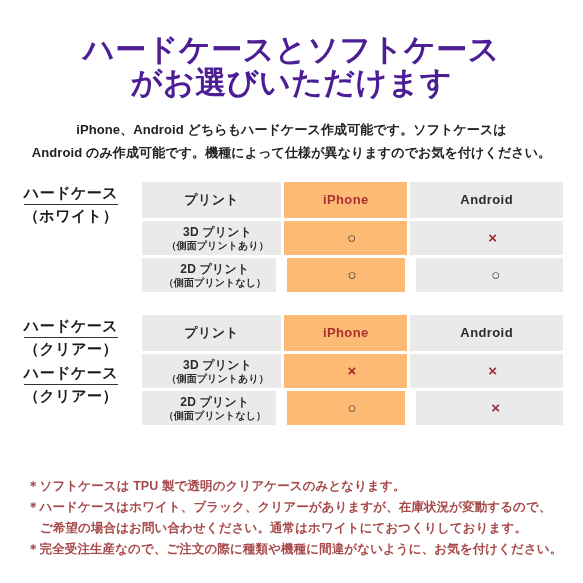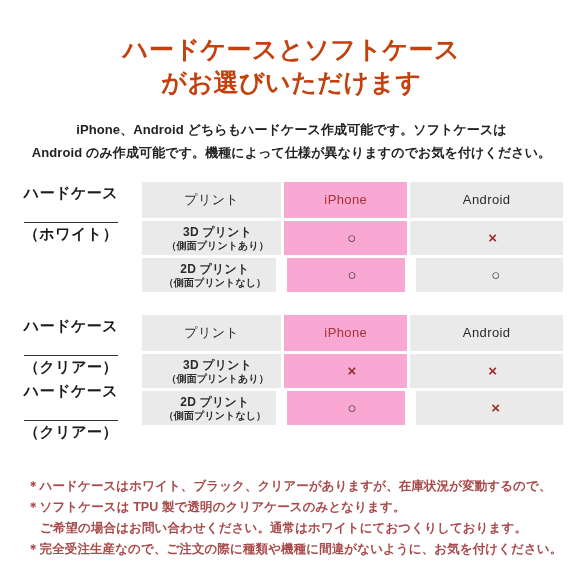--- a/index.html
+++ b/index.html
@@ -21,23 +21,23 @@
 
   
   .title-block {
     position: absolute;
     top: 33px;
     left: 0;
     width: 583px;
     text-align: center;
   }
   .title-line {
-    font-size: 25px;
-    font-weight: bold;
-    color: #c2410c;
+    font-size: 31px;
+    font-weight: bold;
+    color: #4c1d95;
     line-height: 33px;
     letter-spacing: 0.5px;
     white-space: nowrap;
   }
 
   
   .lead-block {
     position: absolute;
     top: 118px;
     left: 0;
@@ -70,21 +70,21 @@
     text-align: center;
   }
   .label-group { margin-bottom: 2px; }
   .label-main {
     font-size: 15px;
     font-weight: bold;
     color: #1b1b1b;
     line-height: 21px;
     display: inline-block;
     border-bottom: 1.5px solid #333333;
-    padding-bottom: 19px;
+    padding-bottom: 1px;
     letter-spacing: 0.5px;
     white-space: nowrap;
   }
   .label-sub {
     font-size: 15px;
     font-weight: bold;
     color: #1b1b1b;
     line-height: 22px;
     letter-spacing: 0.5px;
     white-space: nowrap;
@@ -108,29 +108,29 @@
     display: flex;
     align-items: center;
     justify-content: center;
     text-align: center;
     background: #eaeaea;
     margin-right: 3px;
   }
   .cell:last-child { margin-right: 0; }
 
   .cell.col-print { width: 146px; }
-  .cell.col-iphone { width: 129px; background: #f9a8d4; }
+  .cell.col-iphone { width: 129px; background: #fdba74; }
   .cell.col-android { width: 160px; }
 
   .row-header .cell { height: 36px; }
   .row-data .cell { height: 34px; padding-left: 12px; }
 
   .head-text {
     font-size: 13px;
-    font-weight: normal;
+    font-weight: bold;
     color: #2b2b2b;
     letter-spacing: 0.4px;
     line-height: 16px;
   }
   .head-text.accent { color: #a83232; }
 
   .print-main {
     font-size: 12px;
     font-weight: bold;
     color: #2b2b2b;
@@ -295,19 +295,19 @@
         </div>
         <div class="cell col-android">
           <span class="mark ng">×</span>
         </div>
       </div>
 
     </div>
   </div>
 
   <div class="notes-block">
+    <div class="note-line">＊ソフトケースは TPU 製で透明のクリアケースのみとなります。</div>
     <div class="note-line">＊ハードケースはホワイト、ブラック、クリアーがありますが、在庫状況が変動するので、</div>
-    <div class="note-line">＊ソフトケースは TPU 製で透明のクリアケースのみとなります。</div>
     <div class="note-line indent">ご希望の場合はお問い合わせください。通常はホワイトにておつくりしております。</div>
     <div class="note-line">＊完全受注生産なので、ご注文の際に種類や機種に間違がないように、お気を付けください。</div>
   </div>
 
 </div>
 
 </body></html>

